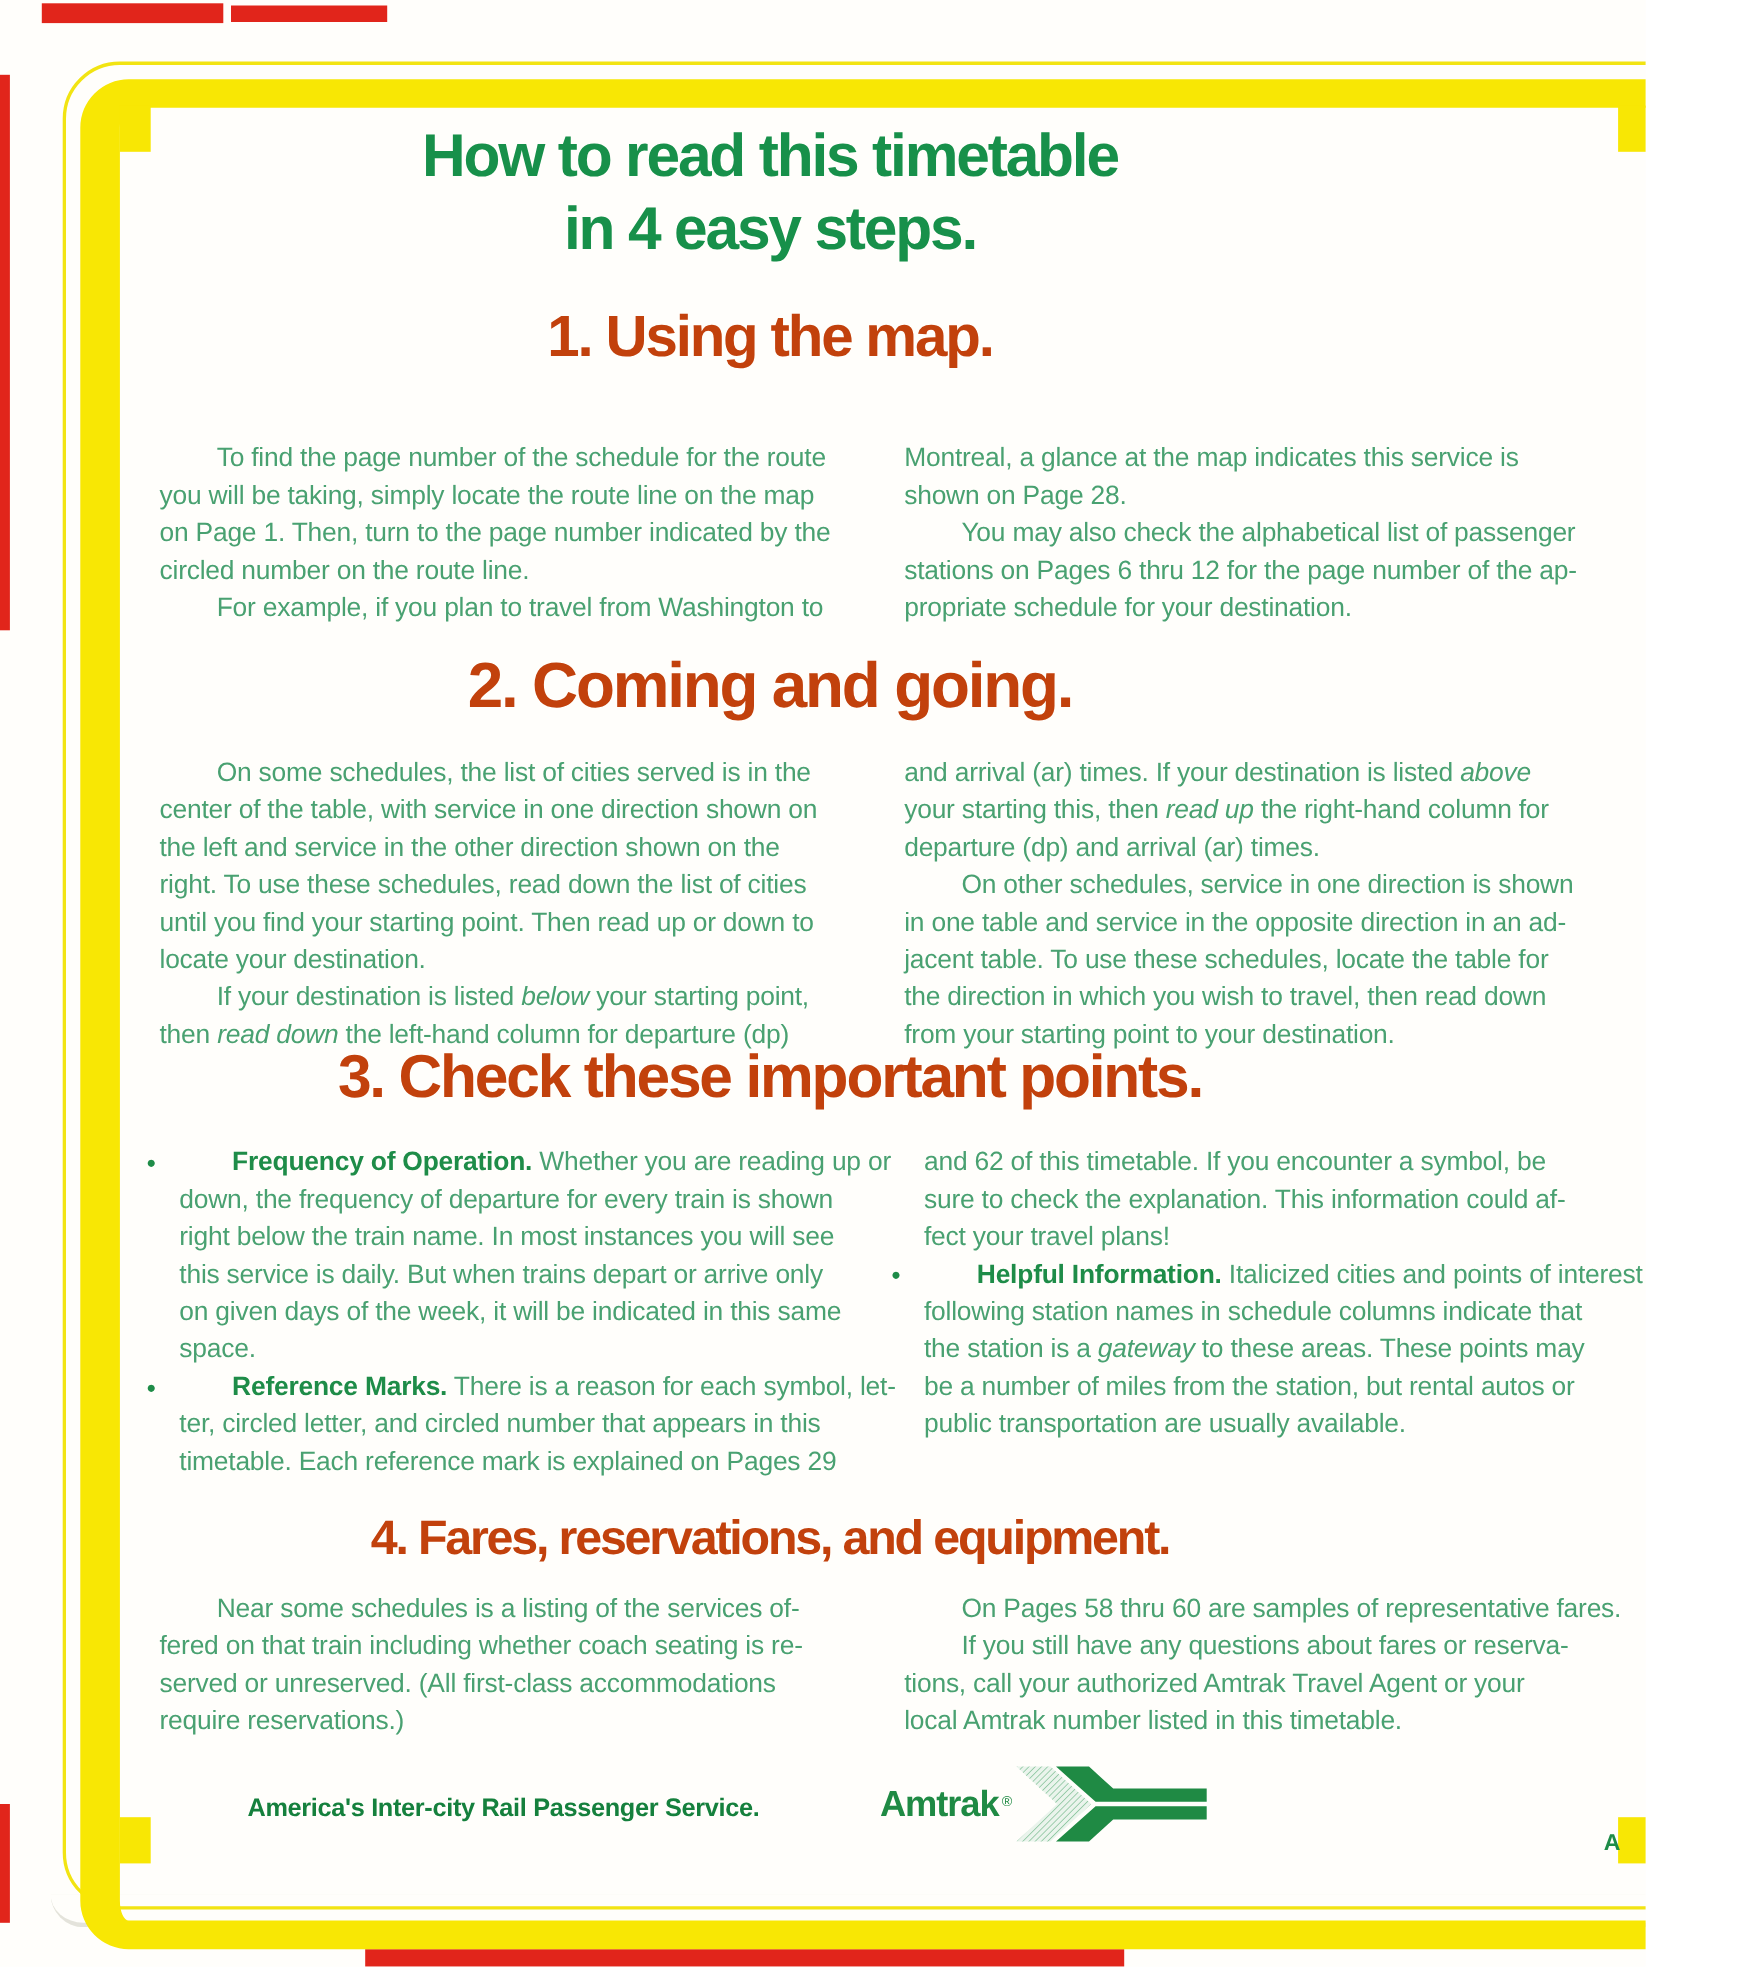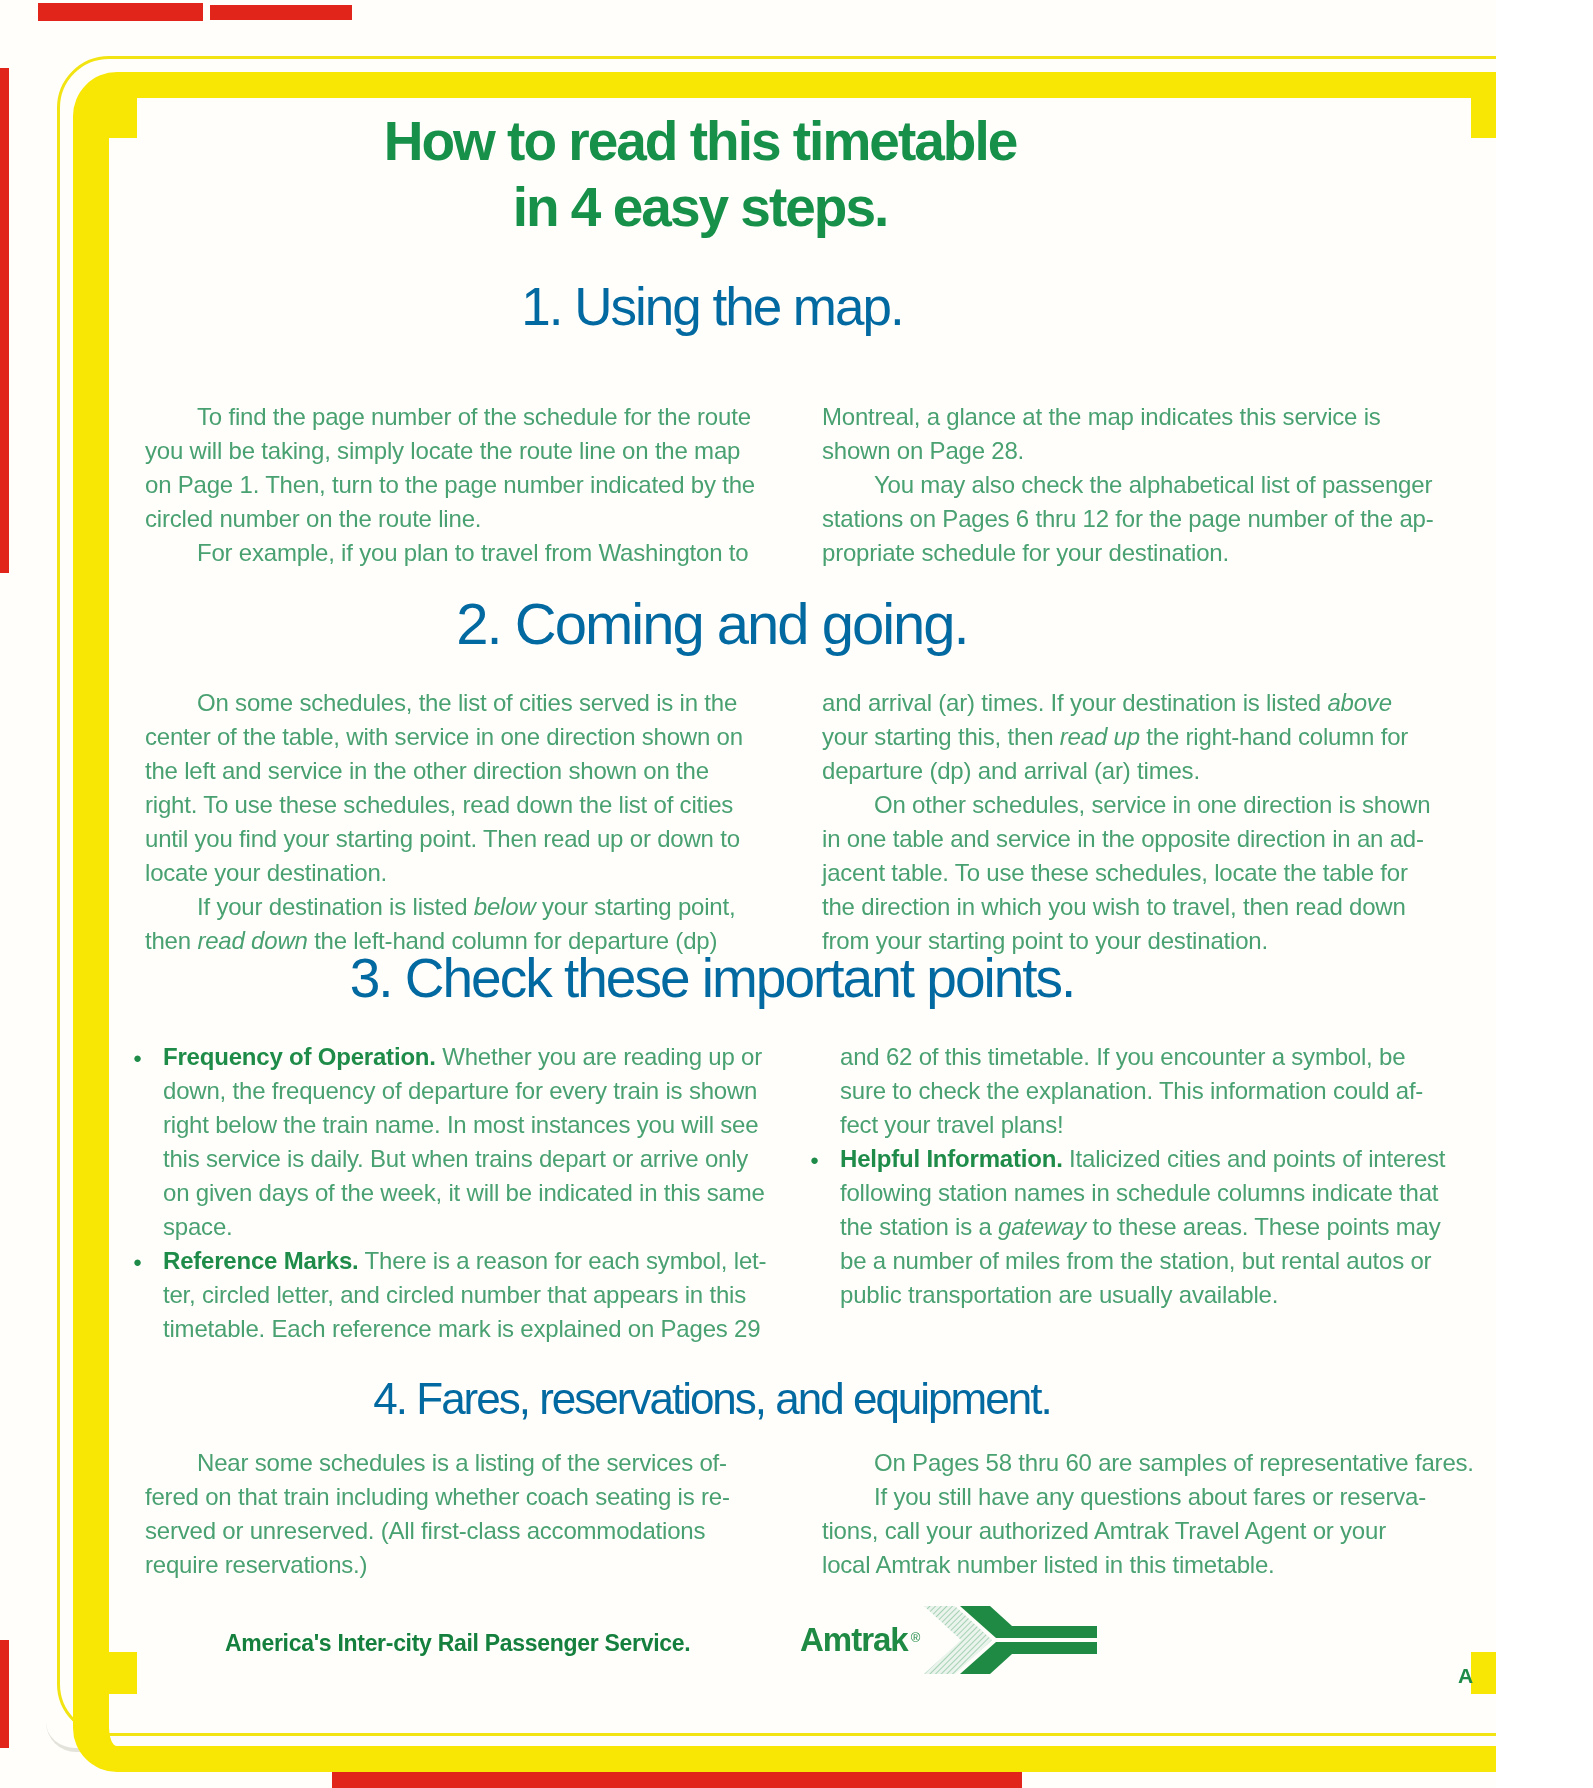--- a/index.html
+++ b/index.html
@@ -20,38 +20,38 @@
 
   
   .mark{position:absolute;background:#e1251b;}
   .scan-shadow{position:absolute;left:46px;top:1722px;width:1500px;height:26px;
                border-bottom:4px solid #d6d6ca;border-radius:0 0 60px 60px;opacity:.65;}
 
   
   .center-zone{position:absolute;left:10px;width:1380px;text-align:center;}
   .title{top:108px;font-size:55px;line-height:66px;font-weight:bold;
          letter-spacing:-2px;color:#17904a;}
-  .h-step{font-weight:normal;letter-spacing:-2px;color:#0369a1;padding-left:12px;}
+  .h-step{font-weight:bold;letter-spacing:-2px;color:#c2410c;}
   .h1{top:276px;font-size:53px;}
   .h2{top:590px;font-size:58px;}
   .h3{top:946px;font-size:55px;}
   .h4{top:1350px;font-size:44px;margin-top:24px;}
 
   
   .cols{position:absolute;display:flex;gap:0;}
   .col{width:690px;flex:none;}
   .col.right{margin-left:-13px;}
   .s1{left:145px;top:400px;}
   .s2{left:145px;top:686px;}
   .s3{left:133px;top:1040px;}
   .s4{left:145px;top:1446px;}
   .body p{margin:0;font-size:24px;line-height:34px;color:#49a171;
           letter-spacing:-.2px;}
   .body p.ind{text-indent:52px;}
-  .body b{color:#1e8c48;}
+  .body b{color:#1e8c48;margin-left:48px;}
   .body i{font-style:italic;}
   .brow{display:flex;}
   .bdot{flex:none;width:30px;font-size:15px;line-height:34px;color:#1e8c48;padding-top:1px;}
   .btxt{flex:1;font-size:24px;line-height:34px;color:#49a171;letter-spacing:-.2px;}
   .btxt b{color:#1e8c48;}
   .cont{padding-left:30px;}
 
   
   .tagline{position:absolute;left:225px;top:1630px;font-size:23px;font-weight:bold;
            letter-spacing:-.3px;color:#15803d;}

